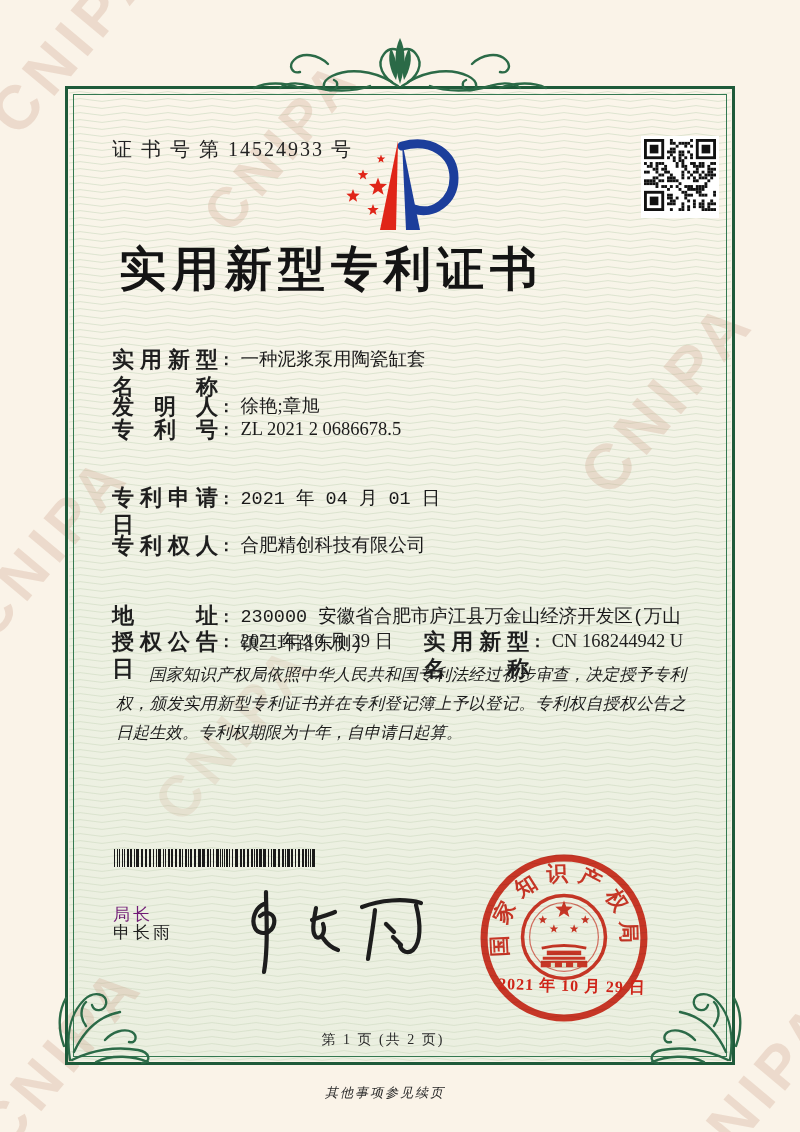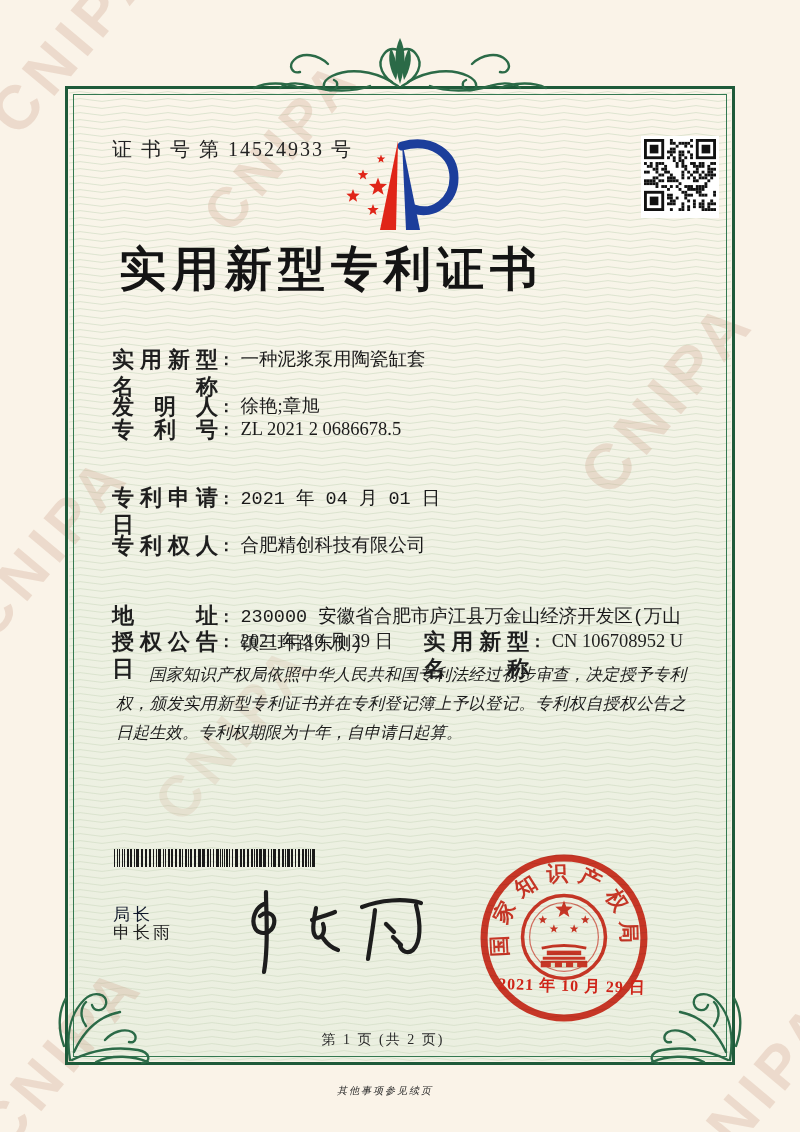--- a/index.html
+++ b/index.html
@@ -57,34 +57,34 @@
   }
   .fvalue-inline{display:inline-block;margin-left:6px;font-size:18.5px;line-height:27px;vertical-align:top;}
   .flabel2{margin-left:30px;}
   
   #paras{left:112px;top:656px;width:578px;z-index:3;font-size:16.5px;line-height:29px;
          text-align:justify;font-style:italic;color:#1b1b1b;}
   #paras p{margin:4px;text-indent:2em;}
   
   #barcode-wrap{left:114px;top:849px;z-index:3;}
   #signer-title{left:113px;top:903px;z-index:3;font-family:"Liberation Sans","DejaVu Sans",sans-serif;
-     font-size:17px;letter-spacing:3px;color:#0f172a;}
+     font-size:17px;letter-spacing:3px;color:#701a75;}
   #signer-name{left:113px;top:921px;z-index:3;font-family:"Liberation Sans","DejaVu Sans",sans-serif;
      font-size:17px;letter-spacing:3px;color:#222;}
   #signature{left:228px;top:882px;z-index:4;}
   #signature path{fill:none;stroke:#1d1d1d;stroke-width:4.2;stroke-linecap:round;stroke-linejoin:round;}
   #seal{left:478px;top:852px;z-index:5;mix-blend-mode:multiply;opacity:.93;}
   #seal-date{
     left:492px;top:976px;width:160px;z-index:6;text-align:center;white-space:nowrap;
     font-size:16px;font-weight:700;color:#cf2418;letter-spacing:1px;transform:rotate(1.5deg);
   }
   #page-indicator{left:0;top:1031px;width:766px;z-index:3;text-align:center;
      font-size:14px;letter-spacing:2px;color:#2a2a2a;}
   #continuation-note{left:0;top:1084px;width:770px;z-index:3;text-align:center;
-     font-size:10px;font-style:italic;letter-spacing:2px;color:#2a2a2a;}
+     font-size:13px;font-style:italic;letter-spacing:2px;color:#2a2a2a;}
   #seal text{font-weight:700;fill:#d42a1a;font-size:21px;letter-spacing:9px;}
 </style>
 </head>
 <body>
 
 <div class="wm" style="left:-38px;top:4px;font-size:62px;">CNIPA</div>
 <div class="wm" style="left:178px;top:112px;font-size:56px;">CNIPA</div>
 <div class="wm" style="left:552px;top:360px;font-size:64px;">CNIPA</div>
 <div class="wm" style="left:-62px;top:512px;font-size:60px;">CNIPA</div>
 <div class="wm" style="left:128px;top:698px;font-size:58px;color:rgba(205,163,138,.20);">CNIPA</div>
@@ -491,21 +491,21 @@
 <div class="field-row" style="top:486px;font-family:Liberation Mono, monospace;">
   <span class="flabel">专利申请日</span><span class="fcolon">：</span><span class="fvalue">2021 年 04 月 01 日</span>
 </div>
 <div class="field-row" style="top:532px;">
   <span class="flabel">专利权人</span><span class="fcolon">：</span><span class="fvalue">合肥精创科技有限公司</span>
 </div>
 <div class="field-row" style="top:604px;font-family:Liberation Mono, monospace;">
   <span class="flabel">地址</span><span class="fcolon">：</span><span class="fvalue">230000 安徽省合肥市庐江县万金山经济开发区(万山镇三环路东侧)</span>
 </div>
 <div class="field-row" style="top:628px;">
-  <span class="flabel">授权公告日</span><span class="fcolon">：</span><span class="fvalue-inline">2021 年 10 月 29 日</span><span class="flabel flabel2">实用新型名称</span><span class="fcolon">：</span><span class="fvalue-inline">CN 106708952 U</span>
+  <span class="flabel">授权公告日</span><span class="fcolon">：</span><span class="fvalue-inline">2021 年 10 月 29 日</span><span class="flabel flabel2">实用新型名称</span><span class="fcolon">：</span><span class="fvalue-inline">CN 168244942 U</span>
 </div>
 
 <div id="paras" class="abs">
   <p>国家知识产权局依照中华人民共和国专利法经过初步审查，决定授予专利权，颁发实用新型专利证书并在专利登记簿上予以登记。专利权自授权公告之日起生效。专利权期限为十年，自申请日起算。</p>
 </div>
 
 <div id="barcode-wrap" class="abs">
   <svg id="barcode-svg" width="206" height="18" viewBox="0 0 206 18">
       <rect x="0" y="0" width="1" height="18" fill="#1a1a1a"></rect>
       <rect x="3" y="0" width="1" height="18" fill="#1a1a1a"></rect>

